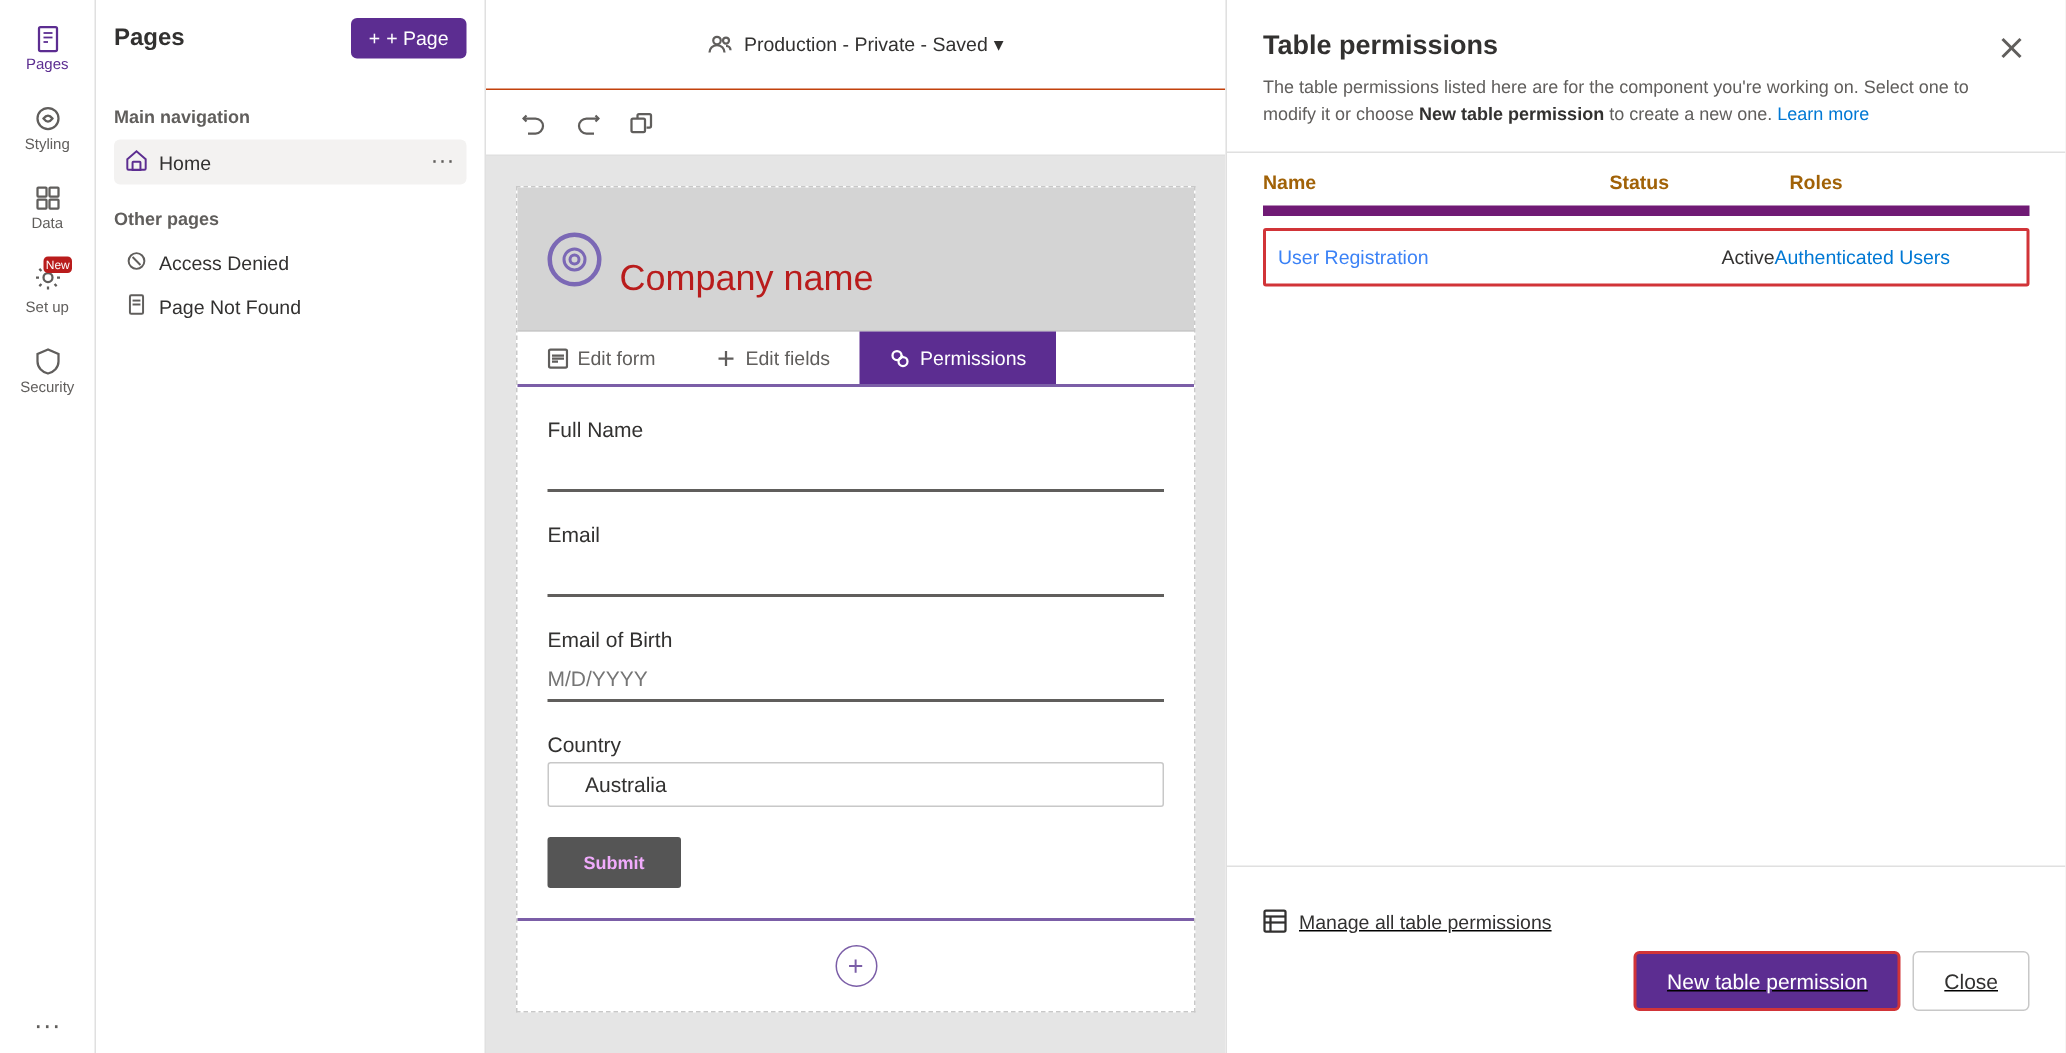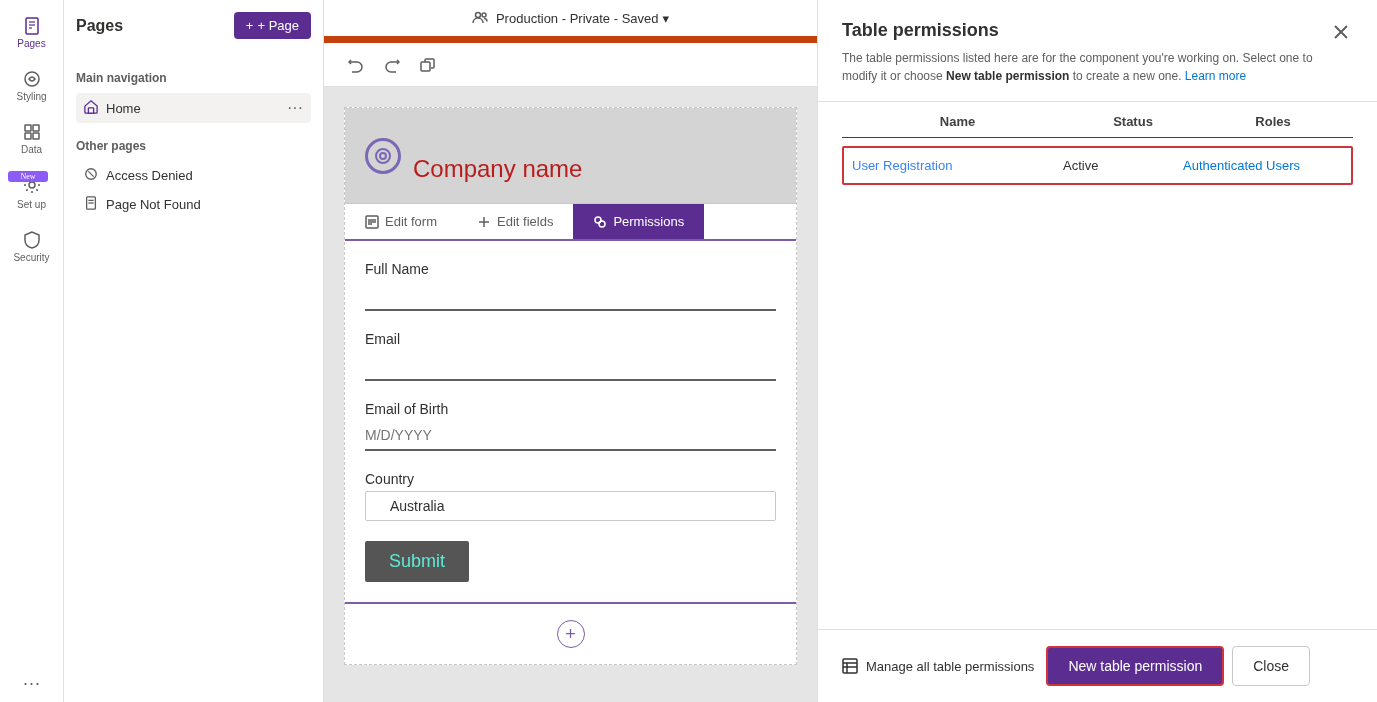--- a/index.html
+++ b/index.html
@@ -24,29 +24,28 @@
       cursor: pointer;
       width: 100%;
       gap: 2px;
       color: #605e5c;
       font-size: 10px;
     }
     .sidebar-icon-item svg { width: 20px; height: 20px; }
     .sidebar-icon-item.active { color: #5c2d91; }
     .sidebar-icon-badge { position: relative; }
     .badge-new {
-      background: #8b5cf6;
+      background: #b91c1c;
       color: white;
       font-size: 8px;
-      padding: 1px 12px;
+      padding: 1px 1px;
       border-radius: 3px;
       position: absolute;
       top: -4px;
       right: -6px;
-      font-family: Liberation Serif, serif;
     }
     .sidebar-more {
       margin-top: auto;
       margin-bottom: 8px;
       color: #605e5c;
       font-size: 18px;
       cursor: pointer;
     }
 
     
@@ -116,23 +115,23 @@
       flex: 1;
       display: flex;
       flex-direction: column;
       background: #f3f2f1;
       overflow: hidden;
     }
 
     
     .top-toolbar {
       background: #fff;
-      border-bottom: 7px solid #c2410c;
+      border-bottom: 1px solid #c2410c;
       padding: 0 16px;
-      height: 43px;
+      height: 60px;
       display: flex;
       align-items: center;
       justify-content: center;
       position: relative;
     }
     .toolbar-center {
       display: flex;
       align-items: center;
       gap: 8px;
       color: #605e5c;
@@ -245,25 +244,25 @@
       width: 100%;
       border: 1px solid #c8c8c8;
       padding: 6px 24px;
       font-size: 14px;
       color: #323130;
       background: #fff;
       border-radius: 2px;
     }
     .submit-btn {
       background: #555;
-      color: #5eead4;
+      color: #f0abfc;
       border: none;
       padding: 10px 24px;
-      font-size: 18px;
-      font-weight: 400;
+      font-size: 12px;
+      font-weight: 700;
       cursor: pointer;
       border-radius: 2px;
     }
 
     
     .add-section-area {
       display: flex;
       justify-content: center;
       padding: 16px;
       border-top: 2px solid #7b5ea7;
@@ -326,55 +325,57 @@
     
     .panel-body {
       flex: 1;
       overflow-y: auto;
       padding: 0 24px;
     }
     .table-header-row {
       display: grid;
       grid-template-columns: 1fr 120px 160px;
       padding: 12px 0 8px;
-      border-bottom: 1px solid #701a75;
+      border-bottom: 7px solid #701a75;
       font-weight: 600;
-      color: #404040;
-      font-size: 13px;
-      text-align: center;
+      color: #a16207;
+      font-size: 13px;
     }
     .permission-row {
       display: grid;
       grid-template-columns: 1fr 120px 160px;
       padding: 12px 0;
       align-items: center;
       border: 2px solid #d13438;
       border-radius: 2px;
       margin-top: 8px;
       padding: 10px 8px;
     }
     .permission-name {
       color: #3b82f6;
       font-size: 13px;
     }
     .permission-status {
       color: #323130;
       font-size: 13px;
+      text-align: right;
     }
     .permission-roles {
       color: #0078d4;
       font-size: 13px;
     }
 
     
     .panel-footer {
-      padding: 16px 24px;
+      padding: 28px 24px;
       border-top: 1px solid #e0e0e0;
       display: flex;
+      flex-direction: column;
       gap: 12px;
+      text-decoration: underline;
     }
     .manage-link {
       display: flex;
       align-items: center;
       gap: 8px;
       color: #323130;
       font-size: 13px;
       cursor: pointer;
       text-decoration: none;
     }

